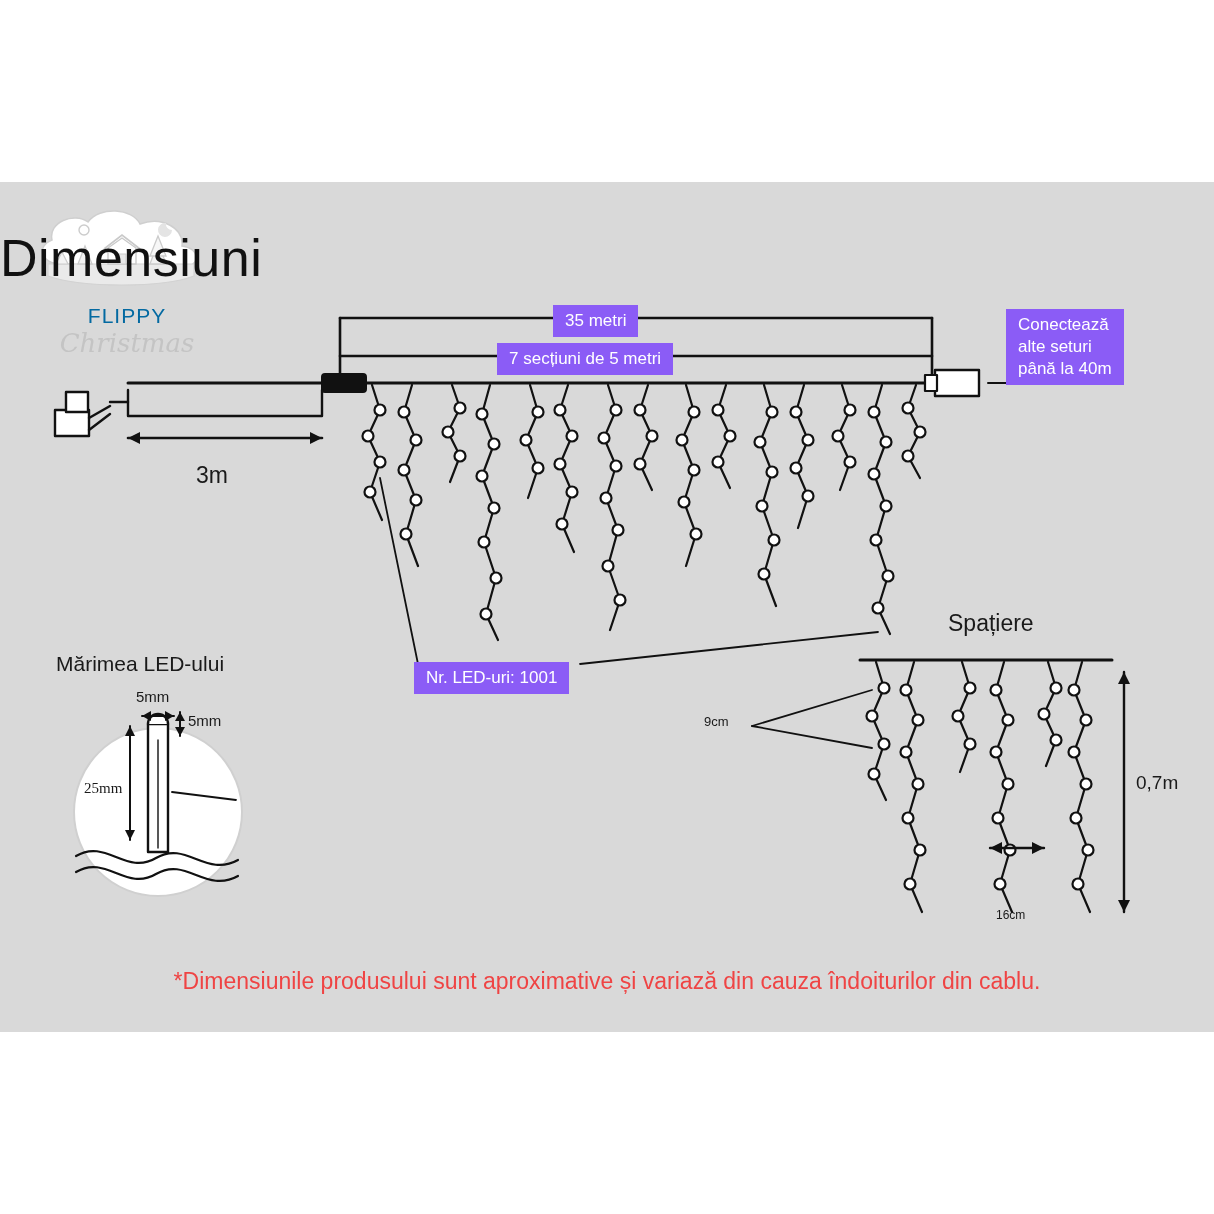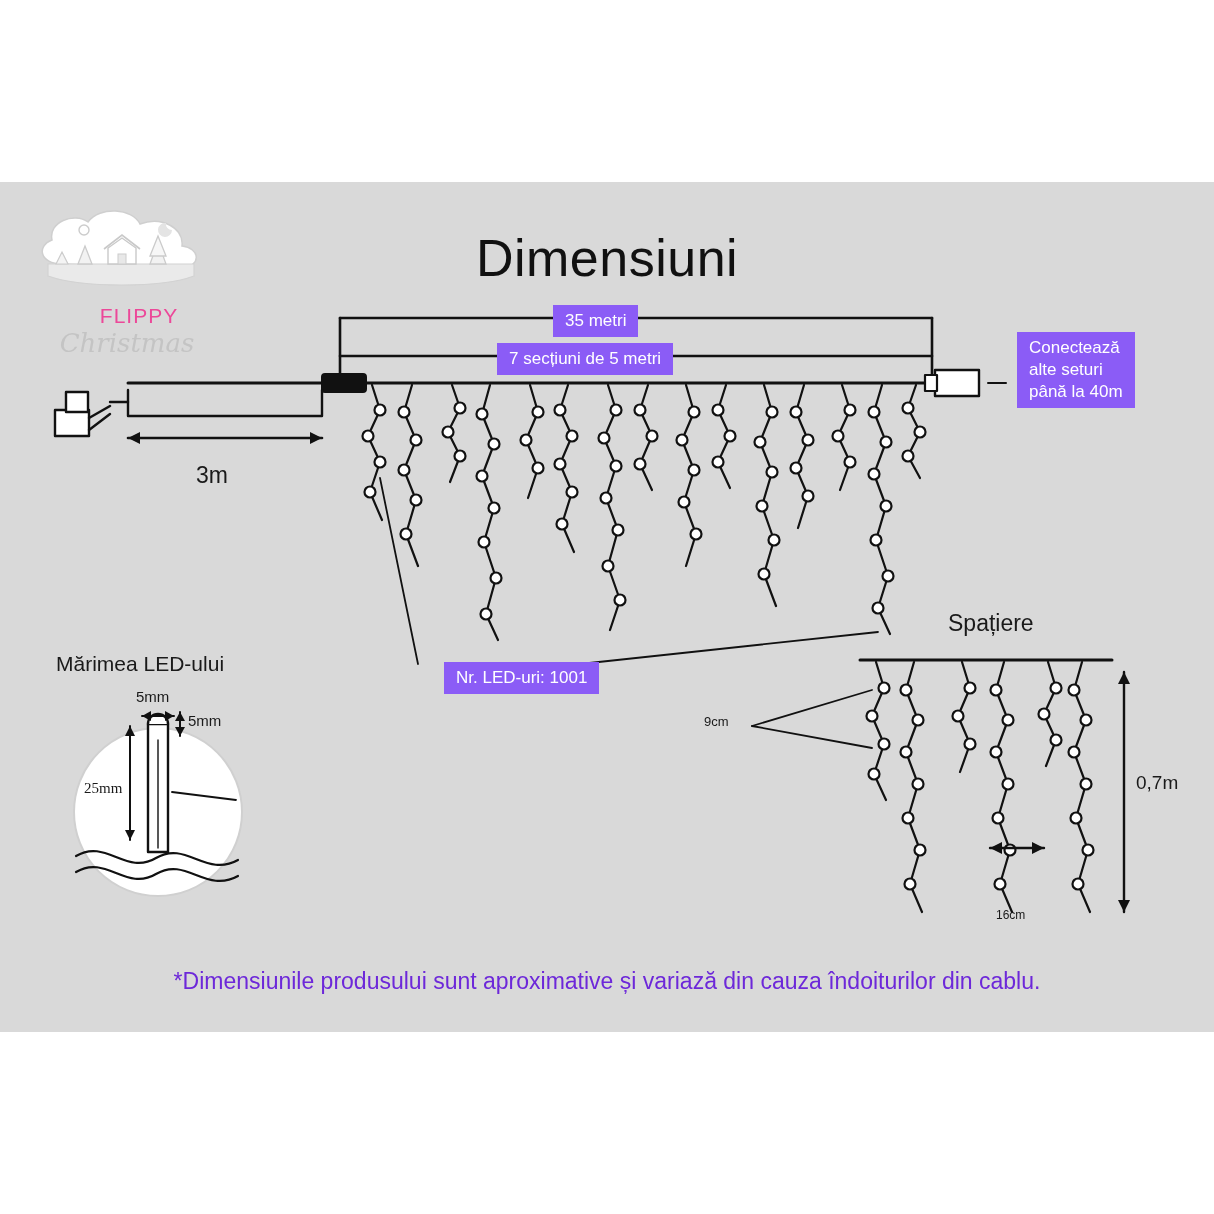--- a/index.html
+++ b/index.html
@@ -28,21 +28,20 @@
     background: #d9d9d9;
   }
   .abs { position: absolute; }
 
   
   #title {
     position: absolute;
     left: 0;
     top: 228px;
     width: 1214px;
-    text-align: center;
     font-size: 52px;
     color: #111;
     letter-spacing: 0.5px;
   }
 
   
   .chip {
     position: absolute;
     background: #8b5cf6;
     color: #fff;
@@ -65,38 +64,38 @@
   #lbl-ledsize { font-size: 21px; }
   #lbl-spatiere { font-size: 23px; }
   #lbl-07m { font-size: 19px; }
   #footnote {
     position: absolute;
     left: 0;
     top: 968px;
     width: 1214px;
     text-align: center;
     font-size: 23px;
-    color: #6d28d9;
+    color: #ef4444;
   }
 
   
   #logo {
     position: absolute;
     left: 22px;
     top: 202px;
     width: 210px;
     height: 165px;
   }
   #logo .logotext {
     position: absolute;
-    left: 12px;
+    left: 0;
     top: 102px;
     width: 210px;
     text-align: center;
-    color: #ec4899;
+    color: #0369a1;
     font-size: 21px;
     letter-spacing: 1px;
   }
   #logo .logotext2 {
     position: absolute;
     left: 0;
     top: 126px;
     width: 210px;
     text-align: center;
     color: #c4c4c4;
@@ -348,25 +347,25 @@
 
       <path d="M236 800 L172 792" stroke-width="1.8"></path>
 
     </g>
   </svg>
 
   <div class="chip" id="chip-35m" style="left:553px; top:305px;">35 metri</div>
 
   <div class="chip" id="chip-sections" style="left:497px; top:343px;">7 secțiuni de 5 metri</div>
 
-  <div class="chip left" id="chip-connect" style="left:1006px; top:332px;margin-left:11px;">Conectează
+  <div class="chip left" id="chip-connect" style="left:1006px; top:309px;">Conectează
 alte seturi
 până la 40m</div>
 
-  <div class="chip" id="chip-ledcount" style="left:414px; top:662px;margin-left:30px;">Nr. LED-uri: 1001</div>
+  <div class="chip" id="chip-ledcount" style="left:414px; top:662px;">Nr. LED-uri: 1001</div>
 
 
   <div class="plain" id="lbl-3m" style="left:196px; top:462px;">3m</div>
 
   <div class="plain" id="lbl-ledsize" style="left:56px; top:652px;">Mărimea LED-ului</div>
 
   <div class="plain" style="left:136px; top:688px; font-size:15px;">5mm</div>
 
   <div class="plain" style="left:188px; top:712px; font-size:15px;">5mm</div>
 

